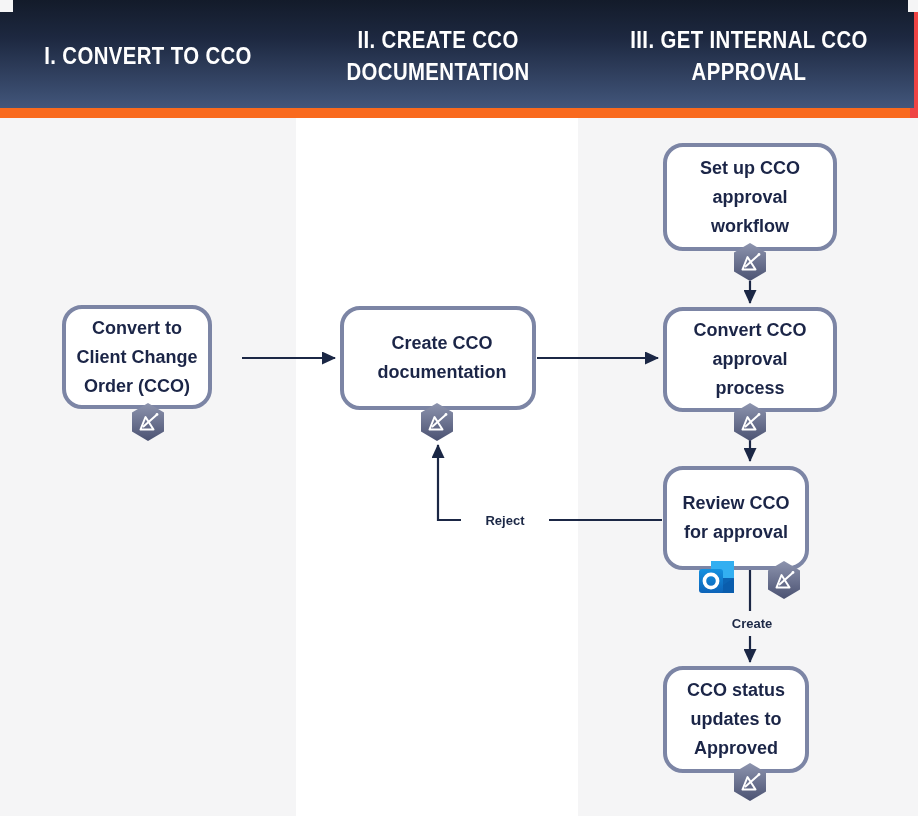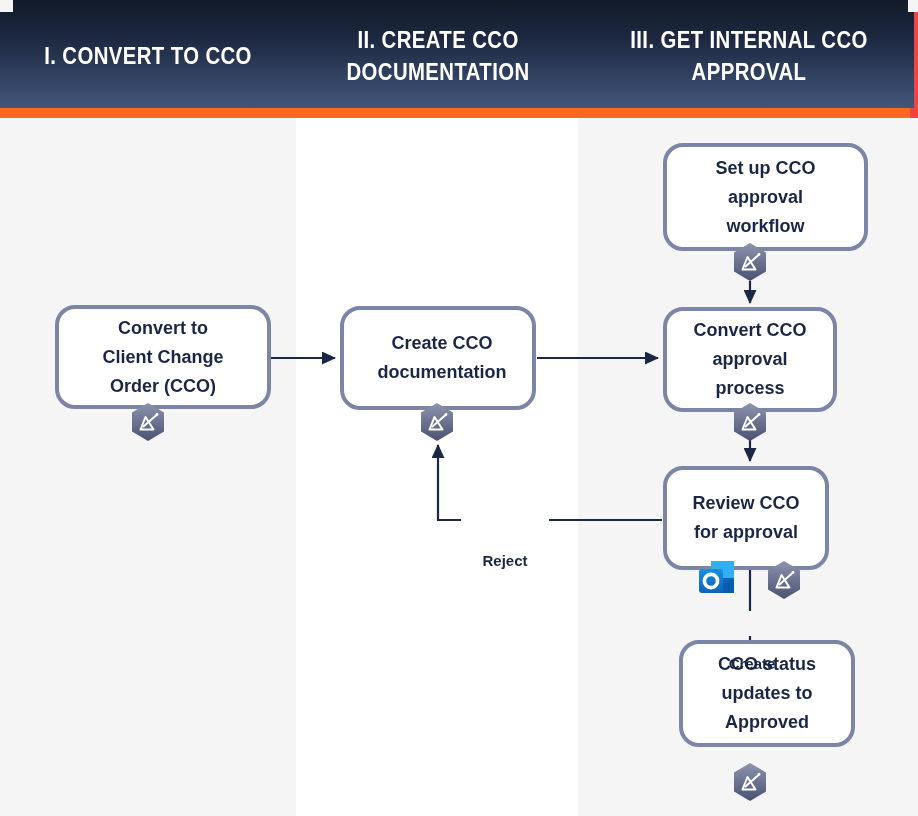--- a/index.html
+++ b/index.html
@@ -38,43 +38,43 @@
   .header-label.h3 { left:584px; width:330px; }
 
   
   .node {
     position:absolute; box-sizing:border-box;
     background:#ffffff; border:4px solid #7c85a5; border-radius:20px;
     display:flex; align-items:center; justify-content:center;
     text-align:center; color:#1b2547; font-weight:700;
     font-size:18px; line-height:29px; white-space:pre-line;
   }
-  .node.n1 { left:55px;  top:305px; width:216px; height:104px; }
+  .node.n1 { left:62px;  top:305px; width:150px; height:104px; }
   .node.n2 { left:340px; top:306px; width:196px; height:104px;padding-left:8px; }
-  .node.n3 { left:663px; top:143px; width:205px; height:108px; }
+  .node.n3 { left:663px; top:143px; width:174px; height:108px; }
   .node.n4 { left:663px; top:307px; width:174px; height:105px; }
-  .node.n5 { left:663px; top:466px; width:166px; height:104px; }
-  .node.n6 { left:663px; top:640px; width:176px; height:107px;margin-left:16px; }
+  .node.n5 { left:663px; top:466px; width:146px; height:104px; }
+  .node.n6 { left:663px; top:666px; width:146px; height:107px; }
 
   
   .icon { position:absolute; }
   .hex-ic  { width:36px; height:40px; }
   .hx1 { left:130px; top:402px; }
   .hx2 { left:419px; top:402px; }
   .hx3 { left:732px; top:242px; }
   .hx4 { left:732px; top:402px; }
   .hx5 { left:766px; top:560px; }
   .hx6 { left:732px; top:762px; }
   .ol-ic { width:42px; height:42px; left:697px; top:558px; }
 
   
   .edges { position:absolute; left:0; top:0; width:918px; height:816px; pointer-events:none; }
   .edge-label {
-    position:absolute; color:#1b2745; font-weight:700; font-size:15px;
-    transform:translate(-50%,-50%); white-space:nowrap;margin-top:40px;
+    position:absolute; color:#1b2745; font-weight:700; font-size:13px;
+    transform:translate(-50%,-50%); white-space:nowrap;
   }
   .lbl-reject  { left:505px; top:520px; }
   .lbl-approve { left:752px; top:623px; }
 </style>
 </head>
 <body>
 
 <div class="canvas">
 
   <div class="col-bg c1"></div>

